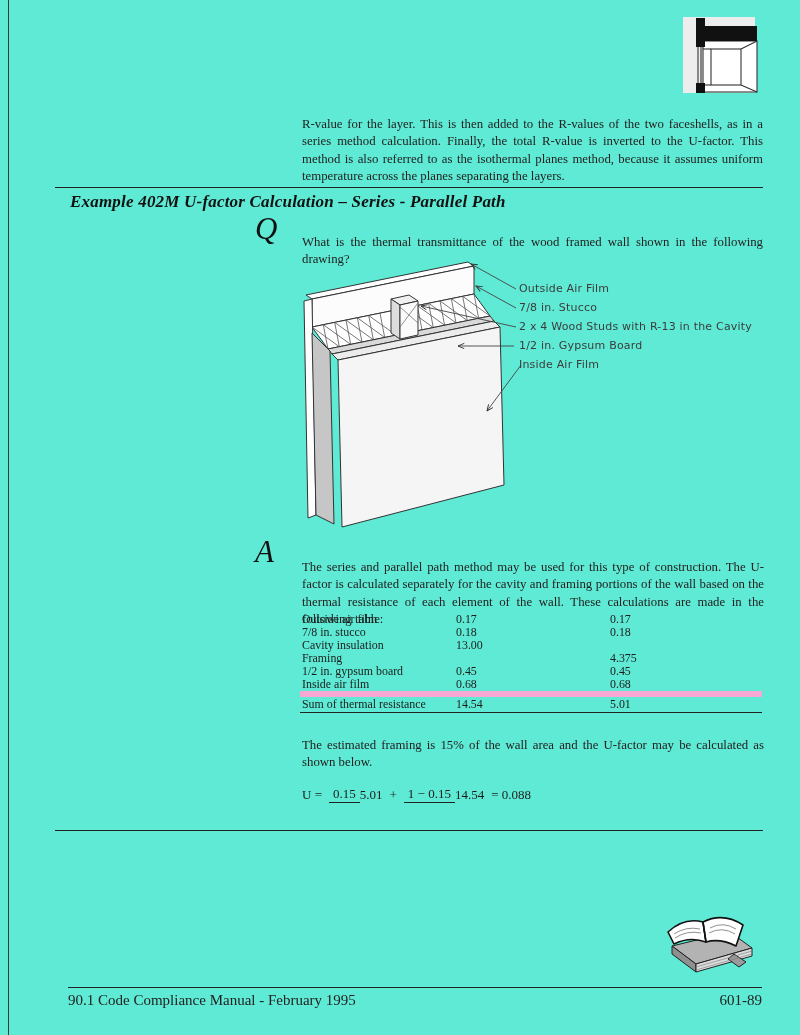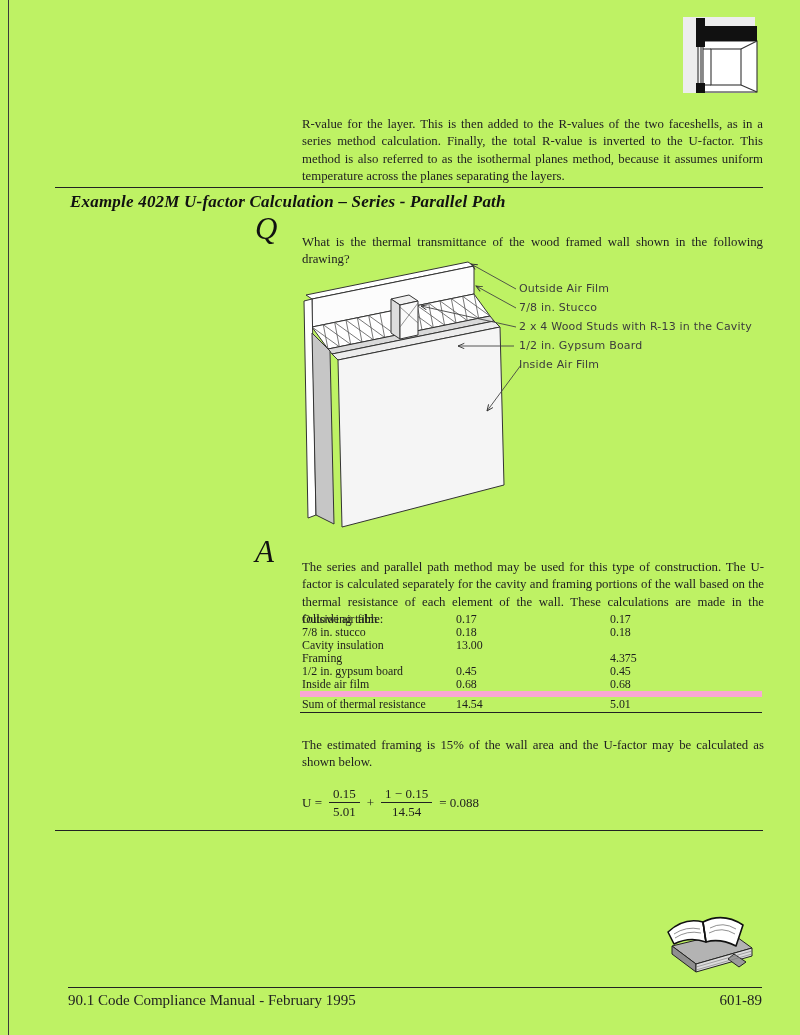--- a/index.html
+++ b/index.html
@@ -1,16 +1,16 @@
 <!DOCTYPE html>
 <html><head>
 <meta charset="utf-8">
 <style>
   html,body{margin:0;padding:0;background:#e8e8e8;}
-  .page{position:relative;width:800px;height:1035px;background:#bef264;overflow:hidden;
+  .page{position:relative;width:800px;height:1035px;background:#5eead4;overflow:hidden;
         font-family:"Liberation Serif",serif;color:#1d1d1d;}
   .edge-line{position:absolute;left:8px;top:0;width:1px;height:1035px;background:#3a3a3a;}
   .para{position:absolute;text-align:justify;font-size:12.8px;line-height:17.4px;color:#222;}
   .intro{left:302px;top:103px;width:461px;}
   .rule{position:absolute;height:1px;background:#222;}
   .rule-top{left:55px;top:187px;width:708px;}
   .rule-bottom{left:55px;top:830px;width:708px;}
   .example-heading{position:absolute;left:70px;top:192px;font-style:italic;font-weight:bold;
         font-size:17px;color:#111;letter-spacing:0.2px;}
   .qa-letter{position:absolute;left:255px;font-style:italic;font-size:31px;color:#111;
@@ -30,21 +30,21 @@
         font-family:"Liberation Serif",serif;font-size:11.9px;color:#1d1d1d;table-layout:fixed;}
   .rtable td{padding:0 2px;line-height:13px;height:13px;overflow:hidden;}
   .rtable .c0{width:205px;}
   .rtable .c1{width:128px;}
   .rtable .c2{width:129px;}
   .rtable tr.hdr td{border-top:1px solid #222;border-bottom:1px solid #222;height:15px;line-height:15px;}
   .rtable tr.sum td{border-top:6px solid #f9a8d4;border-bottom:1px solid #222;height:15px;line-height:15px;}
 
   .formula{position:absolute;left:302px;top:786px;display:flex;align-items:center;gap:7px;
         font-size:13px;color:#1d1d1d;}
-  .frac{display:inline-flex;flex-direction:column;text-align:center;line-height:15px;}
+  .frac{display:inline-flex;text-align:center;line-height:15px;}
   .frac .num{border-bottom:1px solid #222;padding:0 4px 1px;}
   .frac .den{padding-top:1px;}
 
   .footer-rule{left:68px;top:987px;width:694px;}
   .footer{position:absolute;left:68px;top:992px;width:694px;display:flex;
         justify-content:space-between;font-size:15px;color:#222;}
 
   .chapter-icon{position:absolute;left:683px;top:15px;width:76px;height:80px;}
   .book-icon{position:absolute;left:650px;top:896px;width:120px;height:88px;}
 </style>

